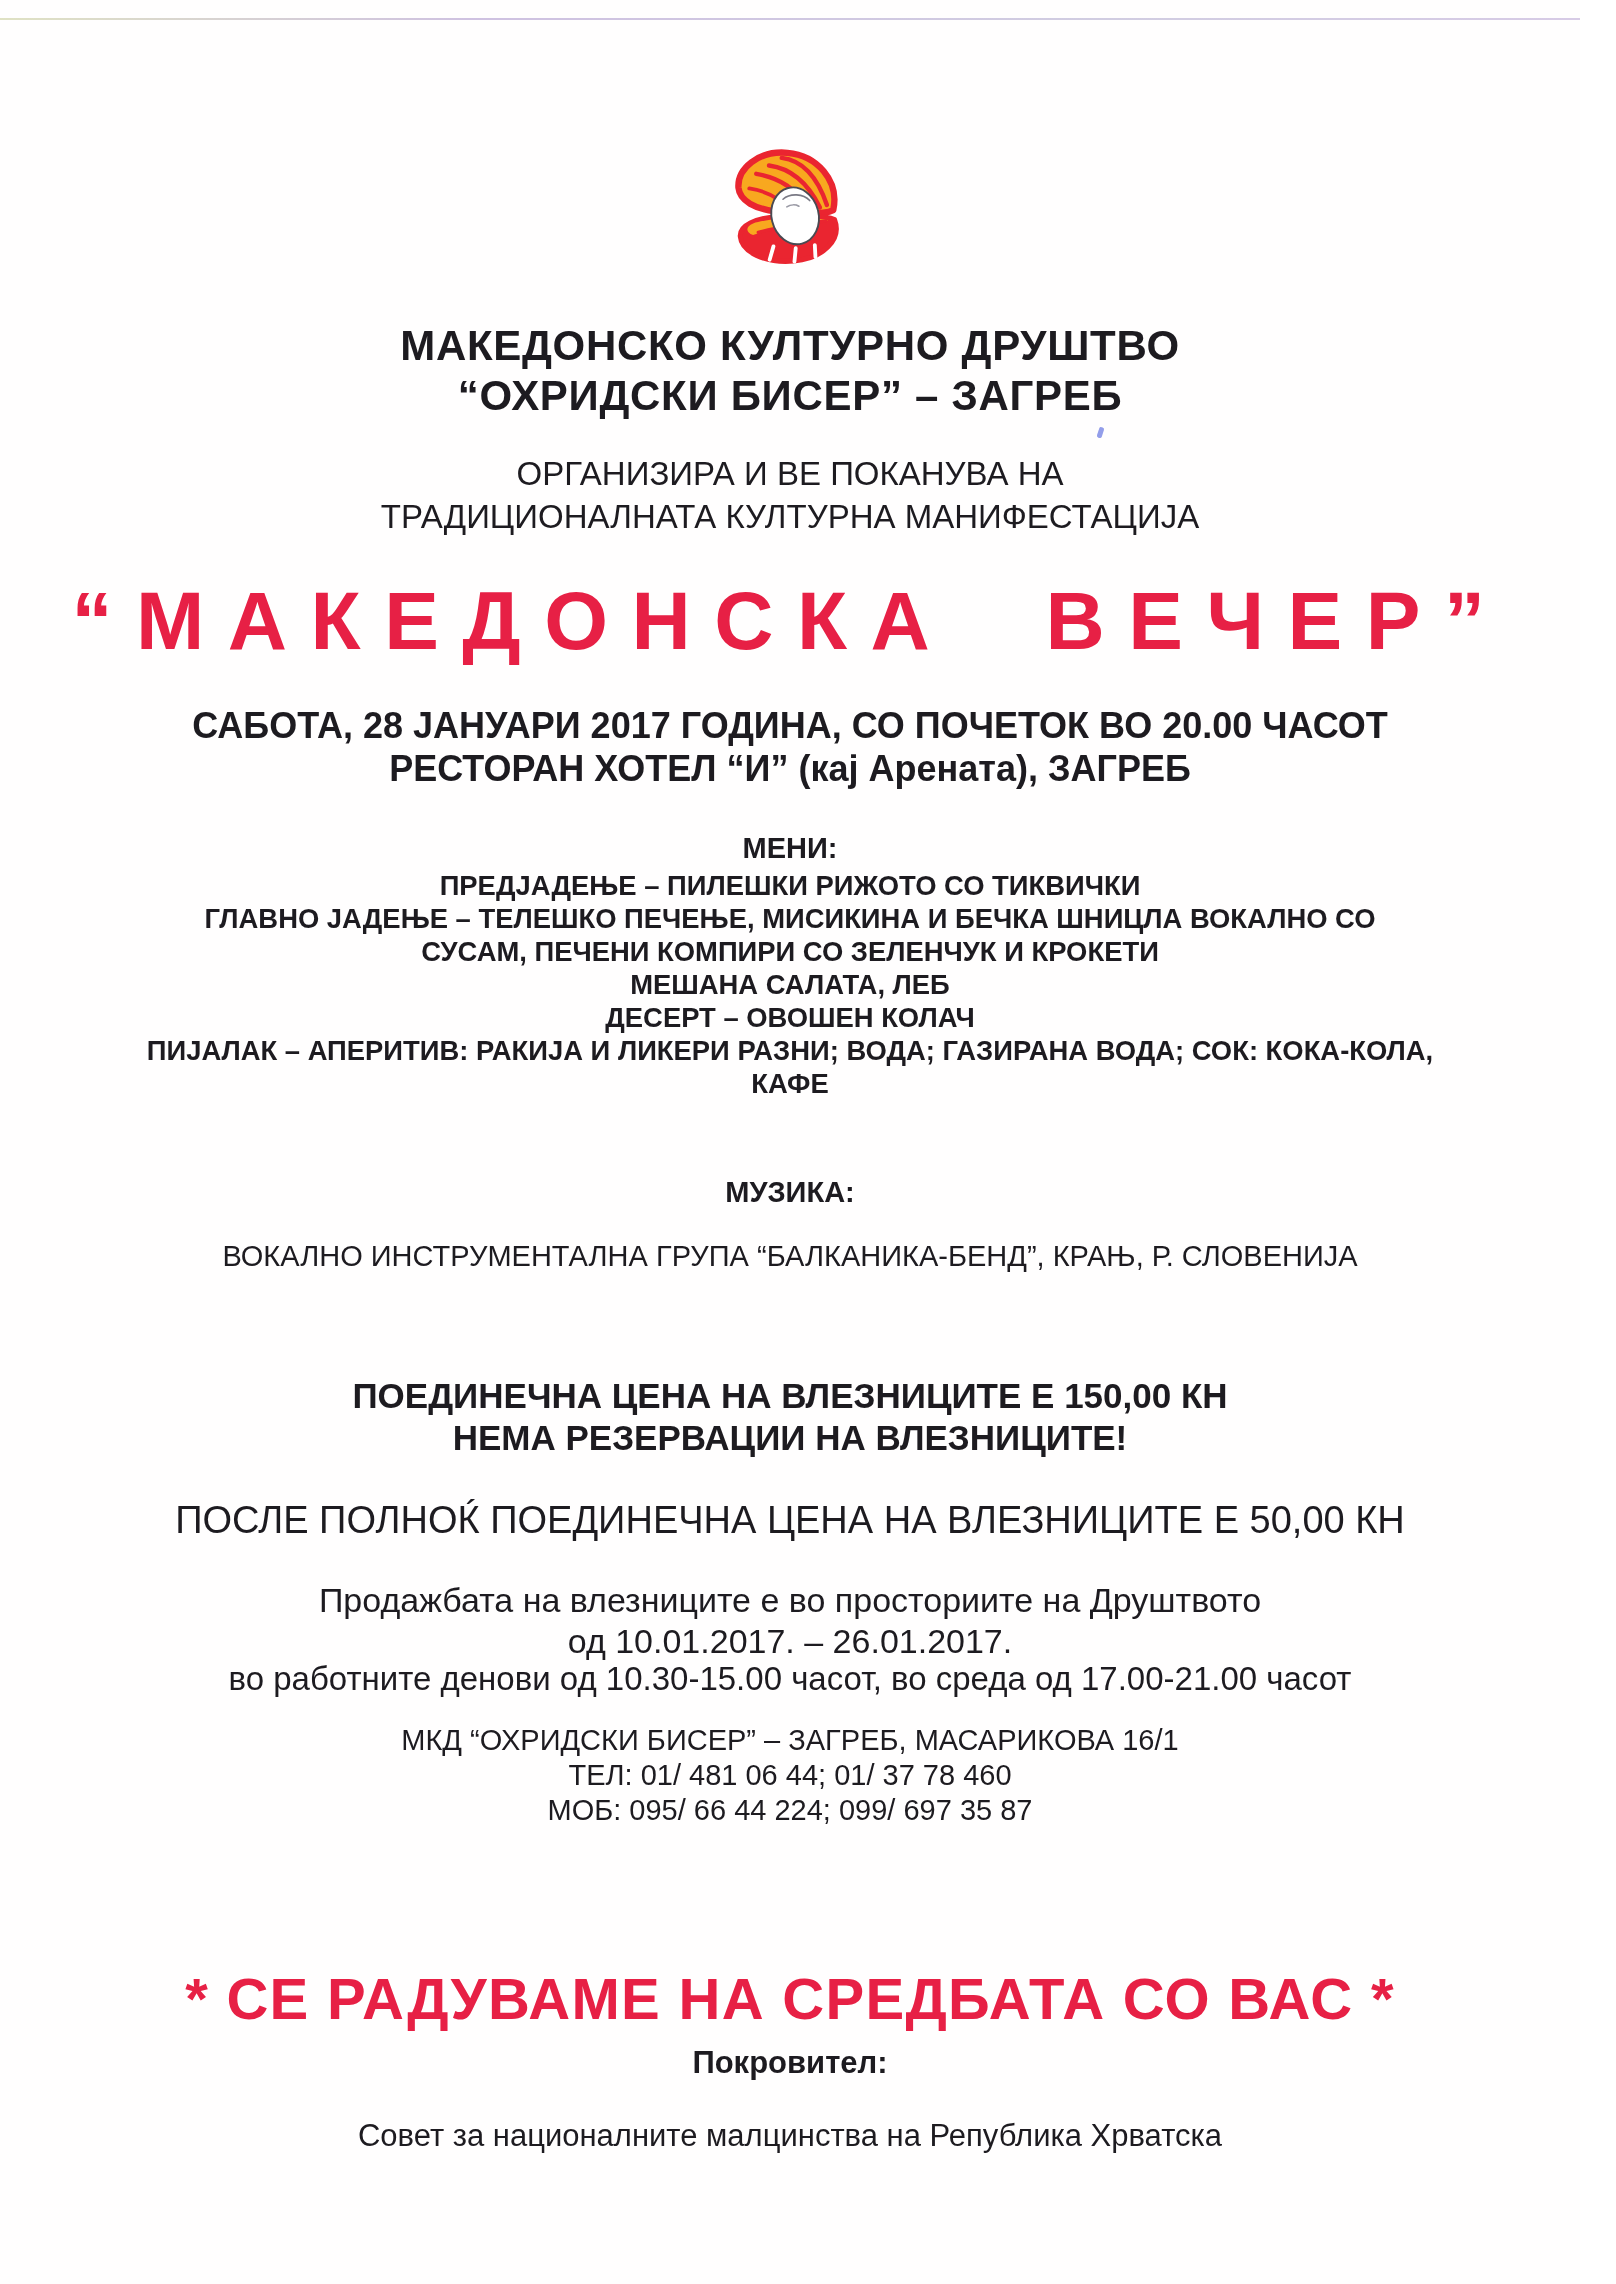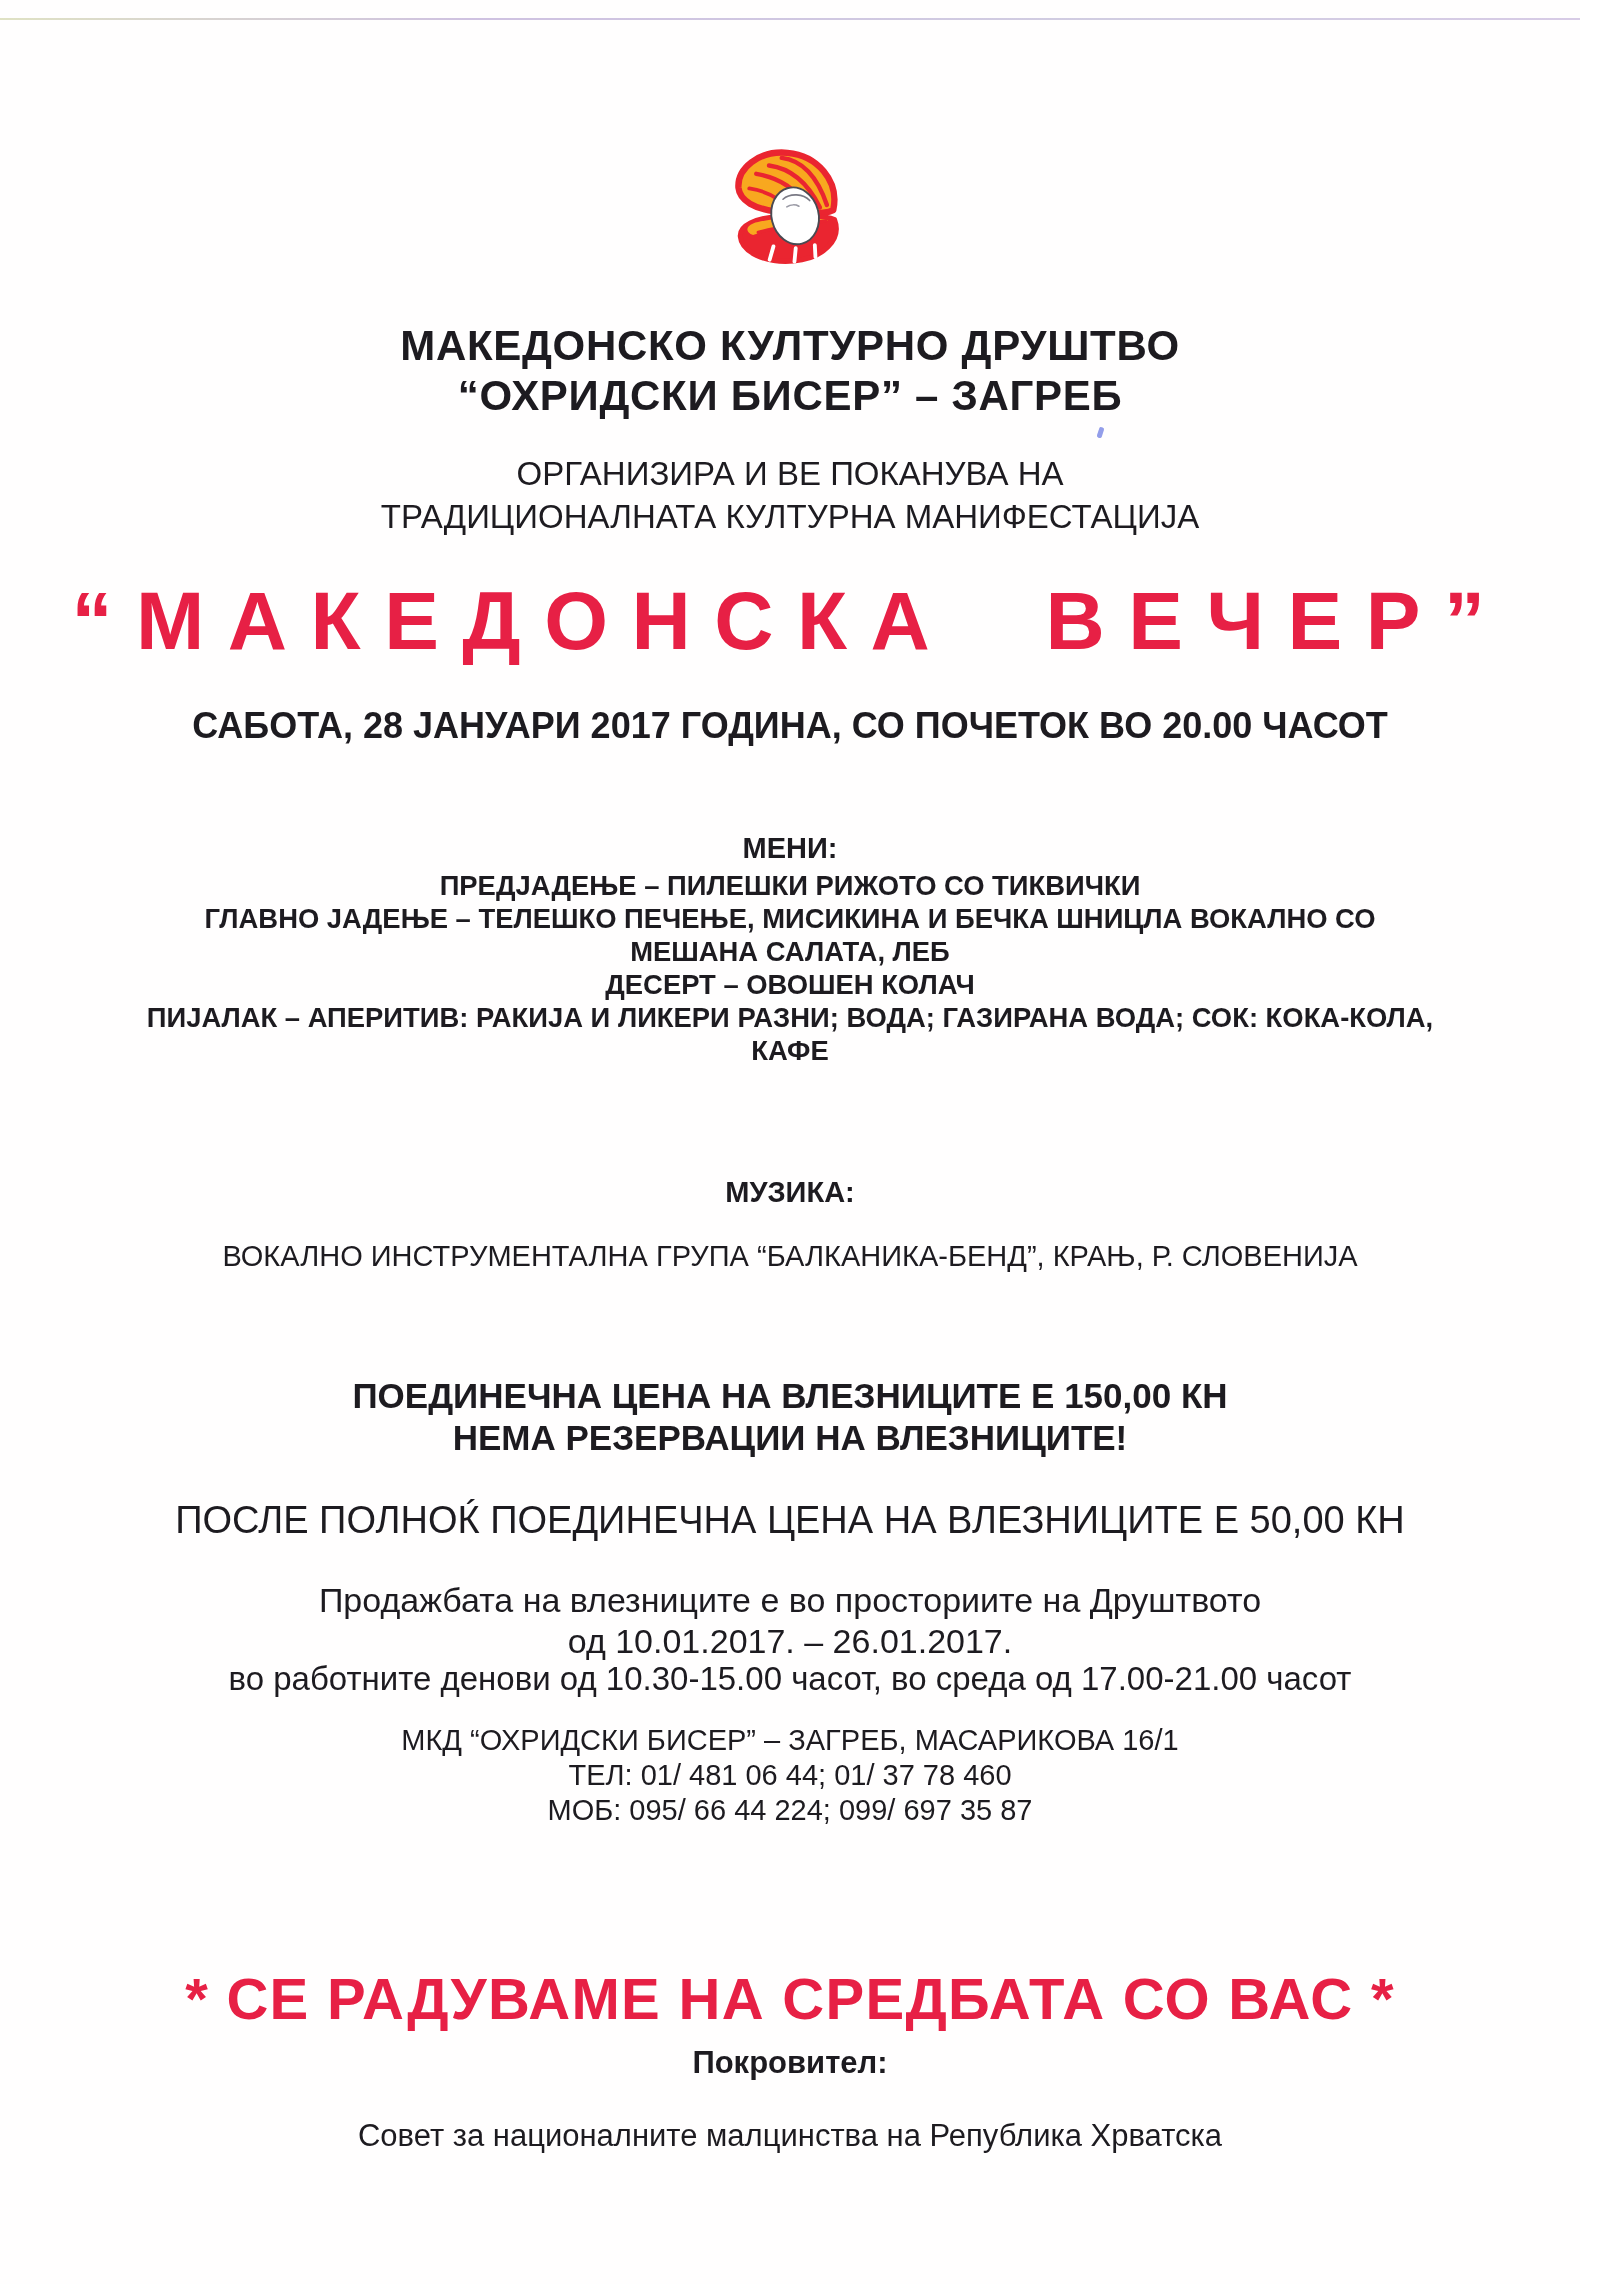--- a/index.html
+++ b/index.html
@@ -72,26 +72,28 @@
 
   <div class="abs invite">
     <div>ОРГАНИЗИРА И ВЕ ПОКАНУВА НА</div>
     <div>ТРАДИЦИОНАЛНАТА КУЛТУРНА МАНИФЕСТАЦИЈА</div>
   </div>
 
   <div class="abs event-title">“МАКЕДОНСКА ВЕЧЕР”</div>
 
   <div class="abs datetime">
     <div>САБОТА, 28 ЈАНУАРИ 2017 ГОДИНА, СО ПОЧЕТОК ВО 20.00 ЧАСОТ</div>
+    <div>РЕСТОРАН ХОТЕЛ “И” (кај Арената), ЗАГРЕБ</div>
   </div>
 
   <div class="abs menu-head">МЕНИ:</div>
   <div class="abs menu-lines">
     <div>ПРЕДЈАДЕЊЕ – ПИЛЕШКИ РИЖОТО СО ТИКВИЧКИ</div>
     <div>ГЛАВНО ЈАДЕЊЕ – ТЕЛЕШКО ПЕЧЕЊЕ, МИСИКИНА И БЕЧКА ШНИЦЛА ВОКАЛНО СО</div>
+    <div>СУСАМ, ПЕЧЕНИ КОМПИРИ СО ЗЕЛЕНЧУК И КРОКЕТИ</div>
     <div>МЕШАНА САЛАТА, ЛЕБ</div>
     <div>ДЕСЕРТ – ОВОШЕН КОЛАЧ</div>
     <div>ПИЈАЛАК – АПЕРИТИВ: РАКИЈА И ЛИКЕРИ РАЗНИ; ВОДА; ГАЗИРАНА ВОДА; СОК: КОКА-КОЛА,</div>
     <div>КАФЕ</div>
   </div>
 
   <div class="abs music-head">МУЗИКА:</div>
   <div class="abs music-line">ВОКАЛНО ИНСТРУМЕНТАЛНА ГРУПА “БАЛКАНИКА-БЕНД”, КРАЊ, Р. СЛОВЕНИЈА</div>
 
   <div class="abs price">

